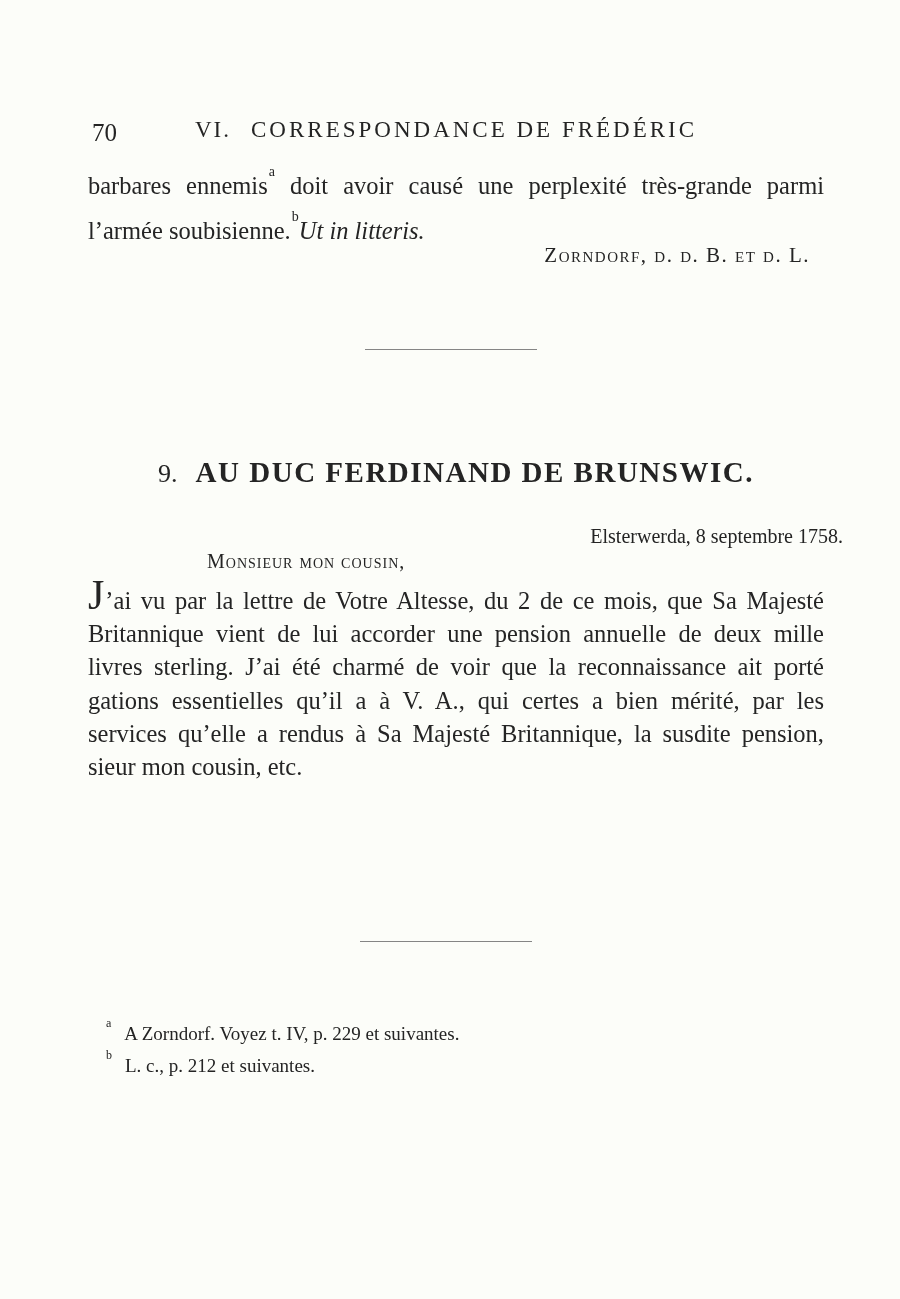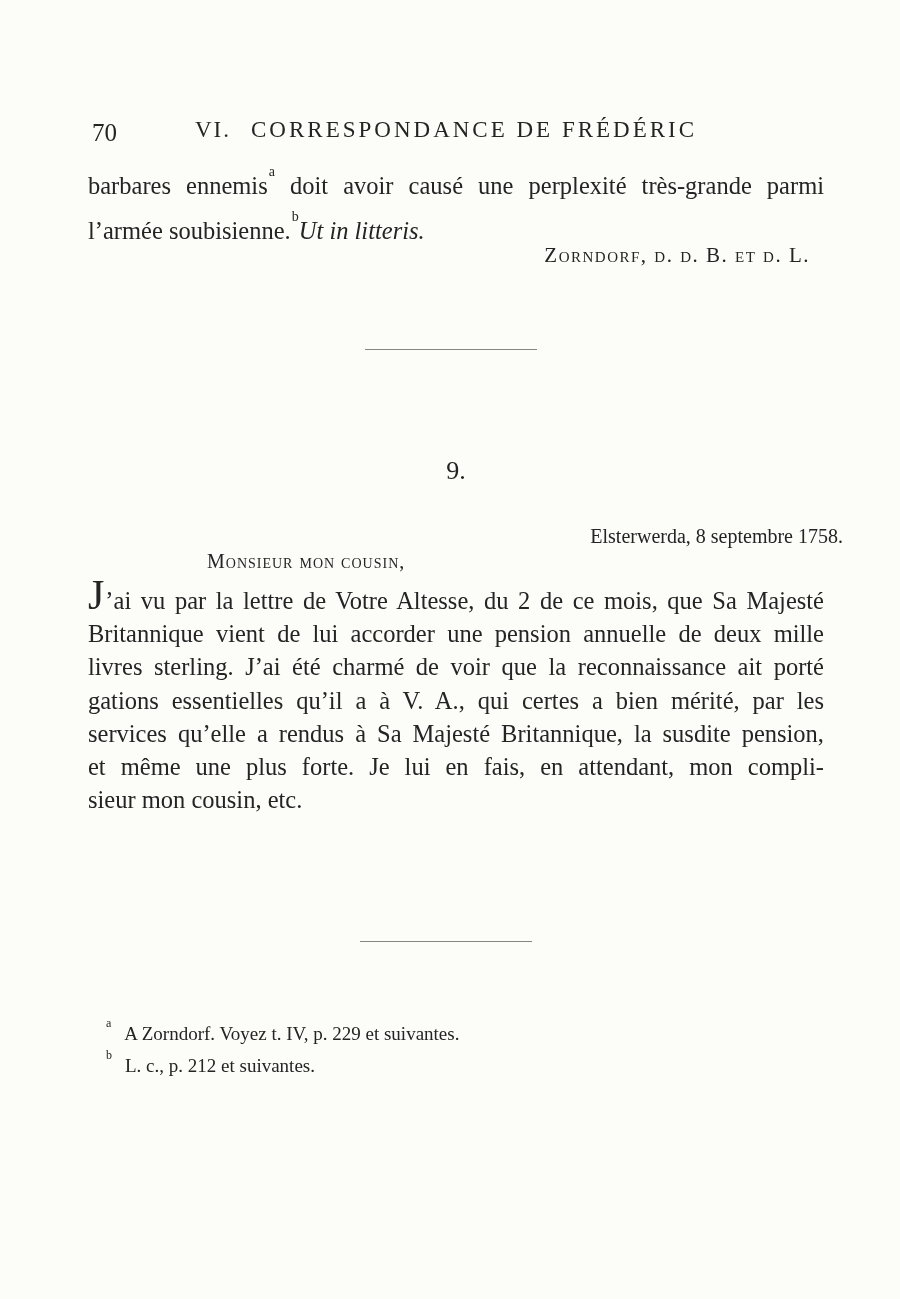--- a/index.html
+++ b/index.html
@@ -64,33 +64,33 @@
     <div class="jline"><span>barbares ennemis</span><sup class="note">a</sup><span> doit avoir causé une perplexité très-grande parmi</span></div>
     <div class="nline"><span>l’armée soubisienne.</span><sup class="note">b</sup><span class="italic gap-left">Ut in litteris.</span></div>
   </div>
 
   <div class="abs signature">Zorndorf, d. d. B. et d. L.</div>
 
   <div class="abs rule rule-1"></div>
 
   <div class="abs letter-heading">
     <span class="letter-number">9.</span>
+    <span class="letter-title">AU DUC FERDINAND DE BRUNSWIC.</span>
   </div>
 
   <div class="abs dateline">Elsterwerda, 8 septembre 1758.</div>
 
   <div class="abs salutation">Monsieur mon cousin,</div>
 
   <div class="abs letter-body">
     <div class="jline"><span class="initial">J</span><span>’ai vu par la lettre de Votre Altesse, du 2 de ce mois, que Sa Majesté</span></div>
     <div class="jline">Britannique vient de lui accorder une pension annuelle de deux mille</div>
     <div class="jline">livres sterling.  J’ai été charmé de voir que la reconnaissance ait porté</div>
     <div class="jline">gations essentielles qu’il a à V. A., qui certes a bien mérité, par les</div>
     <div class="jline">services qu’elle a rendus à Sa Majesté Britannique, la susdite pension,</div>
-    <div class="jline">et même une plus forte.  Je lui en fais, en attendant, mon compli-</div>
     <div class="nline">sieur mon cousin, etc.</div>
   </div>
 
   <div class="abs rule rule-2"></div>
 
   <div class="abs footnotes">
     <div><sup class="fref">a</sup><span class="ftext">A Zorndorf.  Voyez t. IV, p. 229 et suivantes.</span></div>
     <div><sup class="fref">b</sup><span class="ftext">L. c., p. 212 et suivantes.</span></div>
   </div>
 

